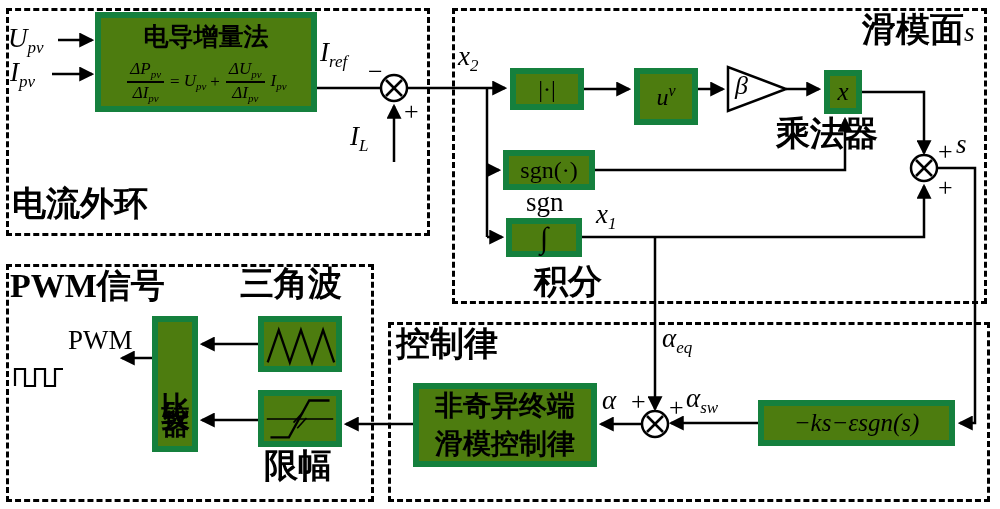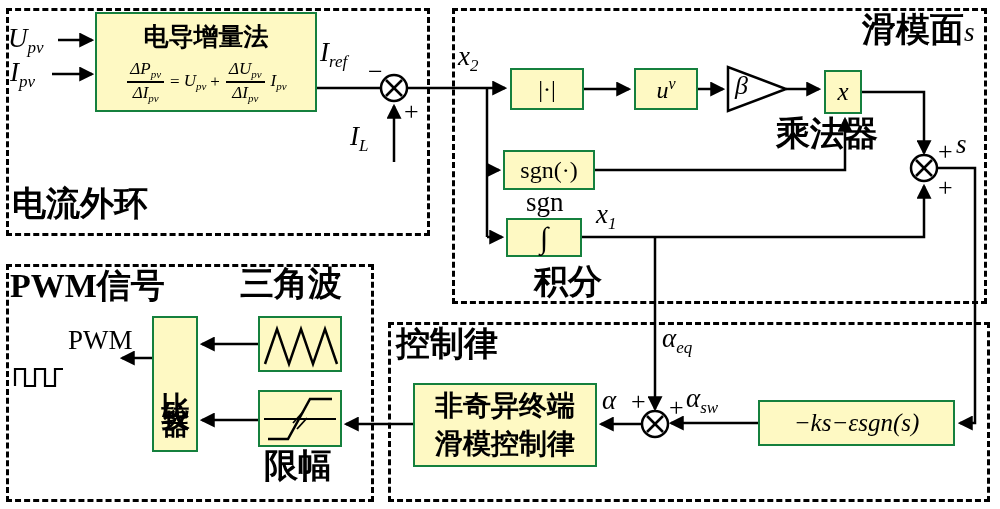--- a/index.html
+++ b/index.html
@@ -1,20 +1,20 @@
 <!DOCTYPE html>
 <html><head>
 <meta charset="utf-8">
 <style>
   html,body{margin:0;padding:0;background:#fff;}
   .stage{position:relative;width:1000px;height:509px;background:#fff;overflow:hidden;
          font-family:"Liberation Serif","DejaVu Serif",serif;color:#000;padding-left:17px;}
   .wires{position:absolute;left:0;top:0;z-index:1;}
   .dbox{position:absolute;border:3px dashed #000;box-sizing:border-box;z-index:0;}
-  .sbox{position:absolute;border:2px solid #15803d;background:#fef9c3;box-sizing:border-box;z-index:2;
+  .sbox{position:absolute;border:6px solid #15803d;background:#4d7c0f;box-sizing:border-box;z-index:2;
         display:flex;align-items:center;justify-content:center;}
   .sbox-col{flex-direction:column;}
   .lbl{position:absolute;z-index:3;white-space:nowrap;line-height:1.05;}
   .math{font-style:italic;font-size:27px;}
   .math sub{font-size:17px;font-style:italic;}
   .math sup{font-size:16px;font-style:italic;}
   .cn{font-weight:bold;font-size:34px;}
   .sign{font-size:26px;z-index:3;}
   .sym{font-size:24px;}
   .big{font-size:30px;}
@@ -115,21 +115,21 @@
   <div class="lbl sign" style="left:404px;top:98px;">+</div>
   <div class="lbl math" style="left:350px;top:122px;"><span>I</span><sub>L</sub></div>
   <div class="lbl cn" style="left:12px;top:186px;">电流外环</div>
 
   <div class="lbl" style="left:862px;top:12px;"><span class="cn">滑模面</span><span class="math">s</span></div>
   <div class="lbl math" style="left:458px;top:42px;"><span>x</span><sub>2</sub></div>
 
   <div class="sbox" style="left:510px;top:68px;width:74px;height:42px;">
       <span class="sym">|·|</span>
     </div>
-  <div class="sbox" style="left:634px;top:68px;width:64px;height:42px;">
+  <div class="sbox" style="left:634px;top:68px;width:64px;height:57px;">
       <span class="math" style="font-size:24px;"><span>u</span><sup>v</sup></span>
     </div>
   <div class="lbl math" style="left:735px;top:72px;font-size:26px;">β</div>
   <div class="sbox" style="left:824px;top:70px;width:38px;height:44px;">
       <span class="math" style="font-size:25px;">x</span>
     </div>
   <div class="lbl cn" style="left:776px;top:116px;">乘法器</div>
 
   <div class="sbox" style="left:503px;top:150px;width:92px;height:40px;">
       <span class="sym">sgn(·)</span>

